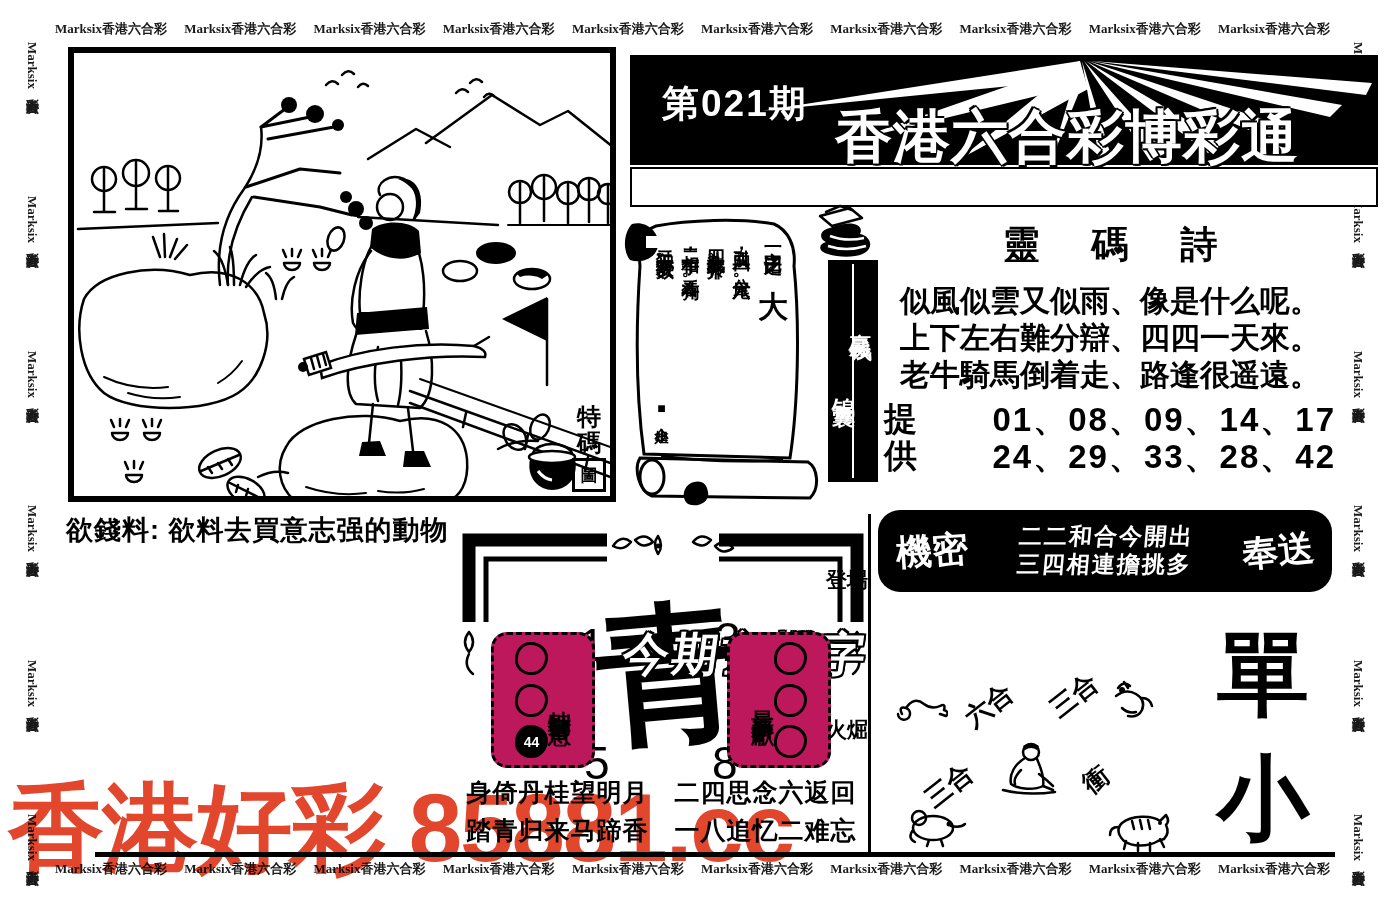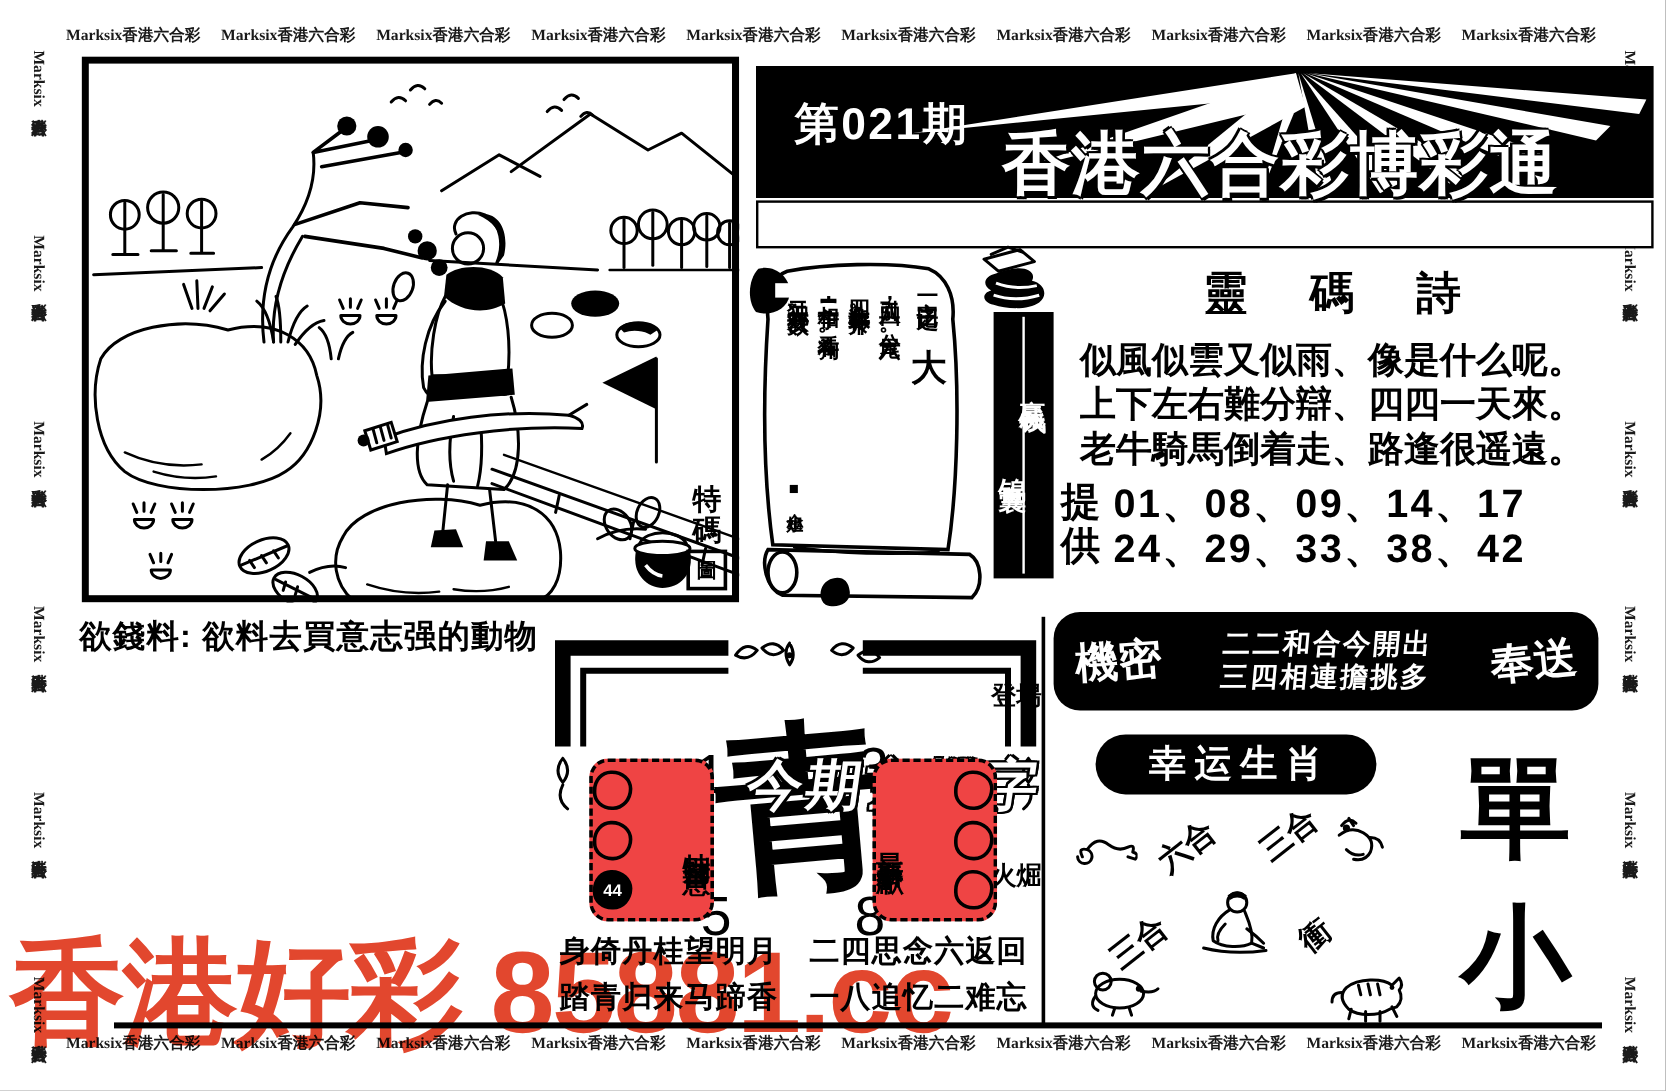--- a/index.html
+++ b/index.html
@@ -52,21 +52,21 @@
   #banner-bag{left:1px;top:120px;}
   
   #poem{position:absolute;left:884px;top:220px;width:452px;}
   #poem-title{text-align:center;font-size:37px;font-weight:900;letter-spacing:52px;text-indent:52px;
               font-family:"Liberation Serif",serif;margin-bottom:12px;}
   .poem-line{display:flex;justify-content:center;font:bold 30px "Liberation Serif",serif;
              line-height:37px;white-space:nowrap;}
   #provide{display:flex;margin-top:8px;}
   #provide-labels{width:44px;font:900 33px "Liberation Serif",serif;line-height:37px;}
   #provide-nums{flex:1;font:900 33px "Liberation Sans",sans-serif;line-height:37px;letter-spacing:2px;
-                text-align:left;white-space:nowrap;}
+                text-align:right;white-space:nowrap;}
   
   #secret{position:absolute;left:878px;top:510px;width:454px;height:82px;background:#000;border-radius:22px;
           display:flex;align-items:center;justify-content:space-between;padding:0 18px;box-sizing:border-box;}
   #secret-left{color:#fff;font-size:36px;font-weight:900;transform:rotate(-4deg);}
   #secret-mid{color:#fff;text-align:center;font:bold 23px "Liberation Serif",serif;line-height:28px;
               transform:skewX(-5deg);letter-spacing:2px;white-space:nowrap;}
   #secret-right{color:#fff;font-size:36px;font-weight:900;transform:rotate(-6deg);}
   
   #zodiac-pill{position:absolute;left:913px;top:612px;width:234px;height:50px;background:#000;border-radius:26px;
                display:flex;align-items:center;justify-content:center;}
@@ -98,21 +98,21 @@
       white-space:nowrap;
       text-shadow:2px 0 #000,-2px 0 #000,0 2px #000,0 -2px #000,2px 2px #000,-2px -2px #000,2px -2px #000,-2px 2px #000;}
   .mnum{position:absolute;font-size:46px;font-weight:400;font-family:"Liberation Sans",sans-serif;z-index:2;}
   #num-tl{left:124px;top:104px;}
   #num-tr{left:260px;top:98px;}
   #num-bl{left:129px;top:222px;}
   #num-br{left:257px;top:222px;}
   #big-char{position:absolute;left:142px;top:86px;width:140px;text-align:center;font:900 150px "Liberation Serif",serif;
             line-height:1;transform:rotate(-5deg);z-index:1;}
   .select-box{position:absolute;top:118px;width:104px;height:136px;border:3px dashed #000;border-radius:16px;
-              display:flex;align-items:center;justify-content:space-between;box-sizing:border-box;z-index:2;background:#ef4444;}
+              display:flex;align-items:center;justify-content:center;box-sizing:border-box;z-index:2;background:#be185d;}
   #box-attention{left:36px;}
   #box-offer{left:272px;}
   .circ-col{display:flex;flex-direction:column;justify-content:space-evenly;height:100%;}
   .circ{width:33px;height:33px;border:3px solid #000;border-radius:47% 53% 50% 50%/52% 48% 55% 45%;
         box-sizing:border-box;margin:2px 0;}
   .circ.filled{background:#000;color:#fff;display:flex;align-items:center;justify-content:center;
                font-size:14px;font-weight:900;}
   .vlabel{writing-mode:vertical-rl;text-orientation:upright;font-weight:900;font-size:23px;line-height:1;
           letter-spacing:4px;font-family:"Liberation Serif",serif;}
   .verse{position:absolute;left:0;width:100%;text-align:center;font:bold 25px "Liberation Serif",serif;
@@ -409,36 +409,33 @@
       <span>老牛騎馬倒着走、</span>
         <span>路逢很遥遠。</span>
     </div>
     <div id="provide">
       <div id="provide-labels">
         <div>提</div>
         <div>供</div>
       </div>
       <div id="provide-nums">
         <div>01、08、09、14、17</div>
-        <div>24、29、33、38、42</div>
+        <div>24、29、33、28、42</div>
       </div>
     </div>
   </div>
 
   <div id="secret">
     <span id="secret-left">機密</span>
     <span id="secret-mid">
       <span>二二和合今開出</span><br><span>三四相連擔挑多</span>
     </span>
     <span id="secret-right">奉送</span>
   </div>
 
-  <div id="zodiac-pill">
-    <span>幸运生肖</span>
-  </div>
   <span id="zlabel-0" class="zlabel">六合</span>
   <span id="zlabel-1" class="zlabel">三合</span>
   <span id="zlabel-2" class="zlabel">三合</span>
   <span id="zlabel-3" class="zlabel">衝</span>
 
   <svg id="snake-icon" class="zicon" width="56" height="40" viewBox="0 0 56 40">
     <path class="ln" d="M6,26 a6,6 0 1 0 8,-6 q-8,-2 -4,6 M14,20 q8,-12 18,-4 q8,6 16,2 q6,-3 4,4 q6,2 2,6 l-6,-2" stroke-width="3"></path>
   </svg>
   <svg id="dragon-icon" class="zicon" width="50" height="44" viewBox="0 0 50 44">
     <path class="ln" d="M10,10 q6,-8 12,-2 M16,4 l4,6 M8,18 q10,-8 20,-2 q10,6 6,16 q-4,8 -14,6 M14,30 q6,6 14,4 M34,20 q8,0 10,8" stroke-width="3"></path>

